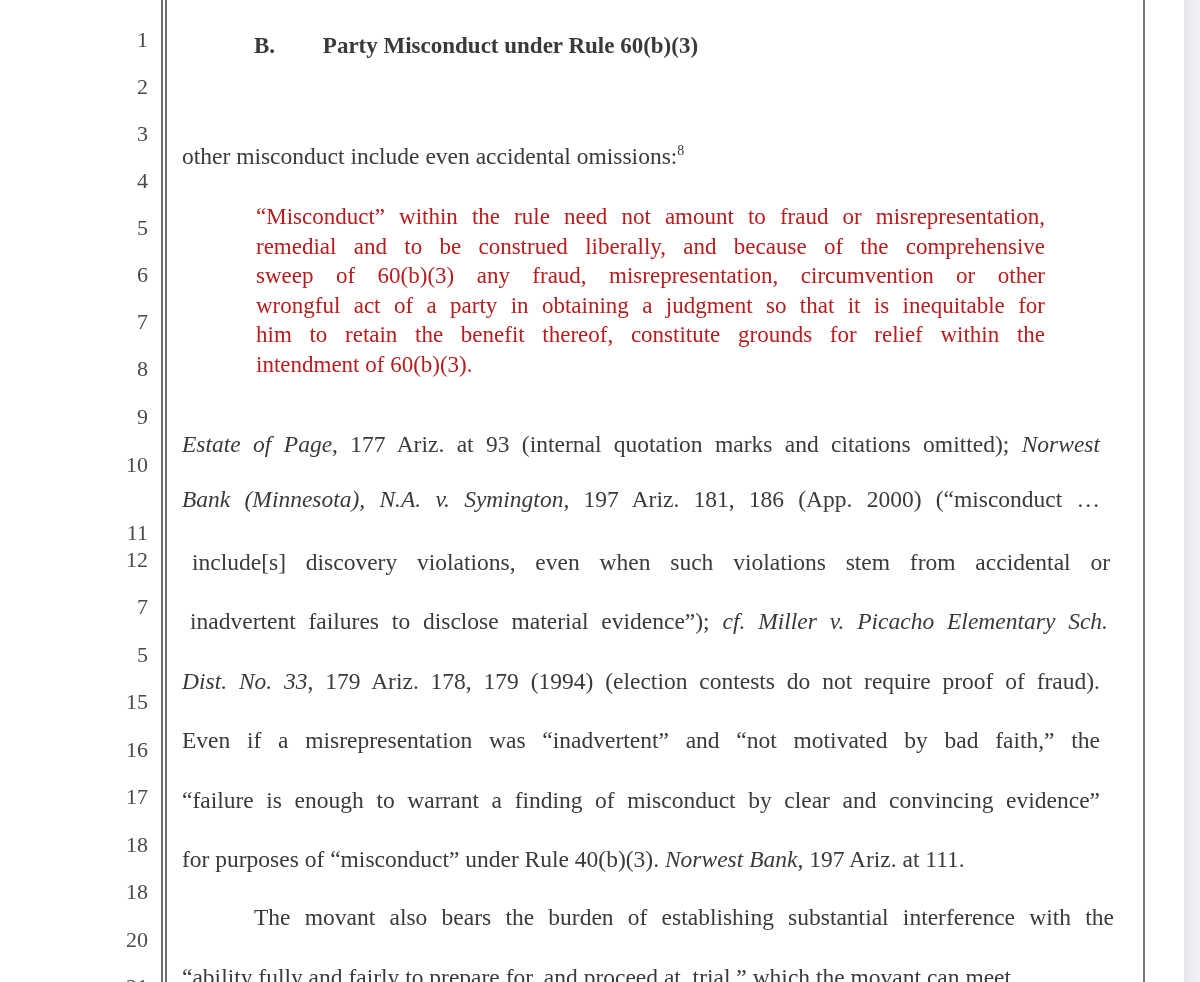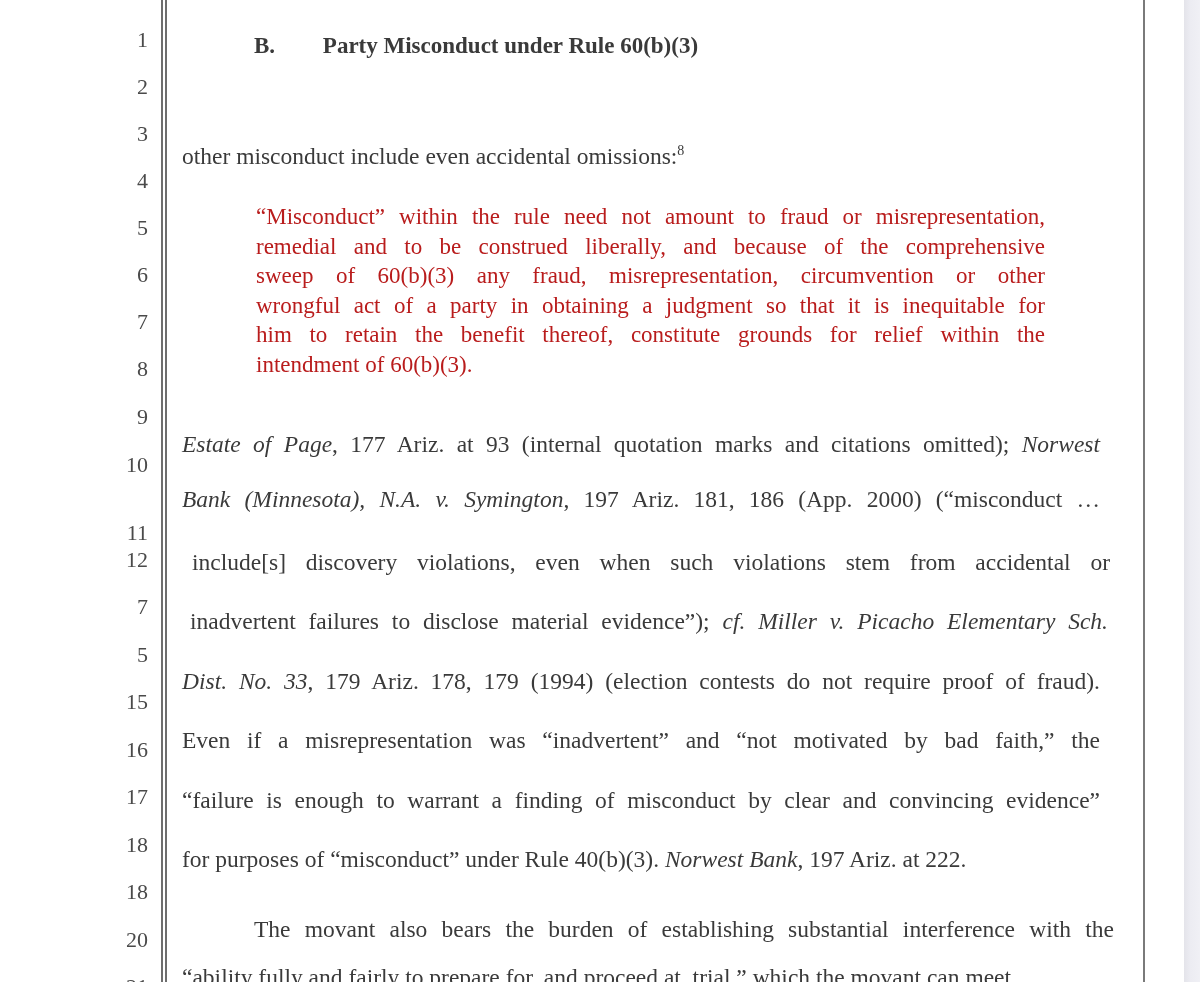--- a/index.html
+++ b/index.html
@@ -147,19 +147,19 @@
   <div class="txt justify" style="left:192px; top:551px; width:918px;">include[s] discovery violations, even when such violations stem from accidental or</div>
   <div class="txt justify" style="left:182px; top:610px; width:918px;margin-left:8px;">
     <span>inadvertent failures to disclose material evidence”); </span><i>cf.</i><i> Miller v. Picacho Elementary Sch.</i>
   </div>
   <div class="txt justify" style="left:182px; top:670px; width:918px;">
     <i>Dist. No. 33</i><span>, 179 Ariz. 178, 179 (1994) (election contests do not require proof of fraud).</span>
   </div>
   <div class="txt justify" style="left:182px; top:729px; width:918px;">Even if a misrepresentation was “inadvertent” and “not motivated by bad faith,” the</div>
   <div class="txt justify" style="left:182px; top:789px; width:918px;">“failure is enough to warrant a finding of misconduct by clear and convincing evidence”</div>
   <div class="txt" style="left:182px; top:848px;">
-    <span>for purposes of “misconduct” under Rule 40(b)(3). </span><i>Norwest Bank</i><span>, 197 Ariz. at 222.</span>
+    <span>for purposes of “misconduct” under Rule 40(b)(3). </span><i>Norwest Bank</i><span>, 197 Ariz. at 111.</span>
   </div>
 
-  <div class="txt justify" style="left:254px; top:906px; width:860px;margin-top:12px;">The movant also bears the burden of establishing substantial interference with the</div>
+  <div class="txt justify" style="left:254px; top:906px; width:860px;">The movant also bears the burden of establishing substantial interference with the</div>
   <div class="txt" style="left:182px; top:966px; width:918px;">“ability fully and fairly to prepare for, and proceed at, trial,” which the movant can meet</div>
 
 </div>
 
 </body></html>

